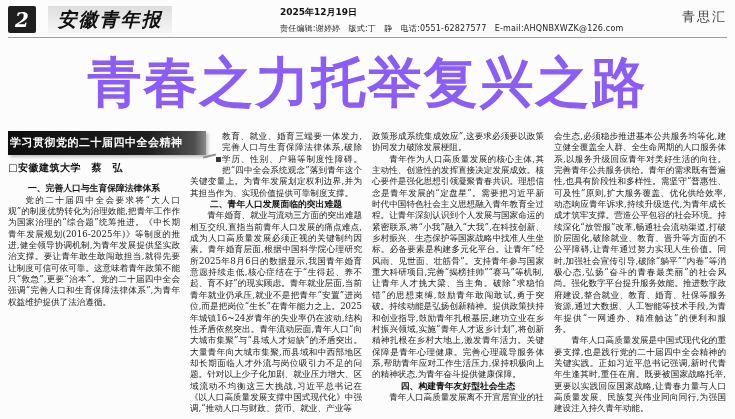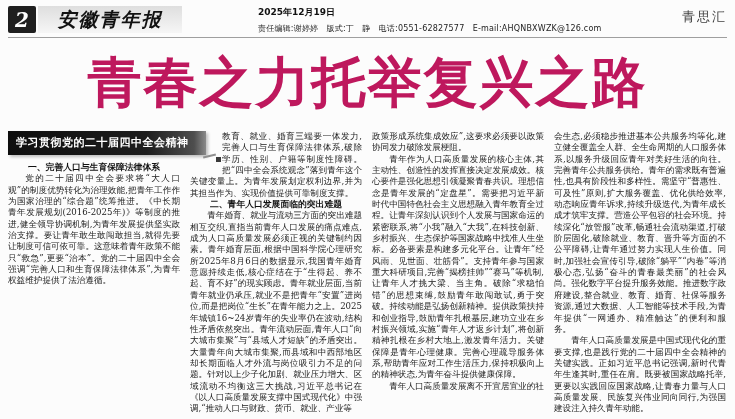--- a/index.html
+++ b/index.html
@@ -13,26 +13,26 @@
     padding:6px 8px 0 8px;height:27px;
   }
   .header-rule{border:none;border-top:1px solid #9f9f9f;margin:4px 8px 0 8px;}
   .masthead{display:flex;align-items:stretch;}
   .page-badge{
     width:28px;height:27px;background:#1f1f1f;color:#fff;
     display:flex;align-items:center;justify-content:center;
     font:italic bold 20px "DejaVu Serif",serif;border-radius:2px;
   }
   .masthead-name{
-    width:144px;height:27px;margin-left:2px;
+    width:124px;height:27px;margin-left:12px;
     background:linear-gradient(180deg,#dedede,#f6f6f6);
     display:flex;align-items:center;justify-content:center;
     font-weight:bold;font-style:italic;font-size:19px;letter-spacing:2px;color:#111;
   }
-  .header-info{margin-left:76px;font-family:"DejaVu Sans","Liberation Sans",sans-serif;}
+  .header-info{margin-left:108px;font-family:"DejaVu Sans","Liberation Sans",sans-serif;}
   .date-line{font-size:9px;font-weight:bold;color:#111;}
   .info-line{font-size:8px;color:#222;margin-top:4px;letter-spacing:0.2px;}
   .section-name{
     margin-left:auto;color:#404040;font-size:13px;letter-spacing:2px;padding-top:2px;
   }
   
   .headline-wrap{height:90px;display:flex;align-items:center;justify-content:center;}
   .headline{
     font-size:54px;font-weight:900;letter-spacing:2px;color:#c11212;
     font-family:"DejaVu Serif","Liberation Serif",serif;white-space:nowrap;
@@ -47,21 +47,21 @@
   .para-indent{text-indent:2em;}
   .col-heading{
     font-family:"DejaVu Sans","Liberation Sans",sans-serif;
     font-weight:bold;font-size:8.8px;text-align:center;margin:0;line-height:11.35px;color:#111;
   }
   
   .banner{
     position:relative;width:198px;height:24px;box-sizing:border-box;z-index:2;
     background:linear-gradient(90deg,#0e0e0e 0%,#1d1d1d 70%,#4e4e4e 94%,#8a8a8a 100%);
     color:#fff;font-family:"DejaVu Sans","Liberation Sans",sans-serif;
-    font-weight:bold;font-size:11px;line-height:24px;padding-left:8px;
+    font-weight:bold;font-size:11px;line-height:24px;padding-left:2px;
     letter-spacing:0.5px;margin-bottom:7px;box-shadow:2px 2px 3px rgba(0,0,0,0.25);
     white-space:nowrap;
   }
   .banner-tail{position:absolute;right:-15px;bottom:-7px;width:18px;height:11px;}
   .banner-tail .stroke{position:absolute;left:0;top:4px;width:13px;height:2px;background:#8f8f8f;transform:rotate(-14deg);}
   .banner-tail .dot{position:absolute;right:0;bottom:0;width:5px;height:5px;background:#3a3a3a;}
   .byline{
     font-family:"DejaVu Sans","Liberation Sans",sans-serif;
     font-weight:bold;font-size:10px;margin:3px 0 10px 0;letter-spacing:0.5px;color:#111;
   }
@@ -80,46 +80,48 @@
     </div>
     <div class="header-info">
       <div class="date-line">2025年12月19日</div>
       <div class="info-line">责任编辑:谢婷婷　版式:丁　静　电话:0551-62827577　E-mail:AHQNBXWZK@126.com</div>
     </div>
     <div class="section-name">青思汇</div>
   </div>
   <hr class="header-rule">
 
   <div class="headline-wrap">
-    <div class="headline" style="color: #be185d; text-align: right;">青春之力托举复兴之路</div>
+    <div class="headline" style="color: #8b5cf6; text-align: right;">青春之力托举复兴之路</div>
   </div>
 
   <div class="body-area">
 
     <div class="col">
       <div class="banner">
         <span>学习贯彻党的二十届四中全会精神</span>
         <span class="banner-tail">
           <span class="stroke"></span>
             <span class="dot"></span>
         </span>
       </div>
+      <div class="byline">□安徽建筑大学　蔡　弘</div>
       <p class="col-heading">一、完善人口与生育保障法律体系</p>
       <p class="para-indent">党的二十届四中全会要求将“大人口观”的制度优势转化为治理效能,把青年工作作为国家治理的“综合题”统筹推进。《中长期青年发展规划(2016-2025年)》等制度的推进,健全领导协调机制,为青年发展提供坚实政治支撑。要让青年敢生敢闯敢担当,就得先要让制度可信可依可靠。这意味着青年政策不能只“救急”,更要“治本”。党的二十届四中全会强调“完善人口和生育保障法律体系”,为青年权益维护提供了法治遵循。</p>
     </div>
 
     <div class="col">
       <p><span class="wrap-spacer"></span><span>教育、就业、婚育三端要一体发力,完善人口与生育保障法律体系,破除学历、性别、户籍等制度性障碍。把“四中全会系统观念”落到青年这个关键变量上。为青年发展划定权利边界,并为其担当作为、实现价值提供可靠制度支撑。</span></p>
       <p class="col-heading">二、青年人口发展面临的突出难题</p>
       <p class="para-indent">青年婚育、就业与流动三方面的突出难题相互交织,直指当前青年人口发展的痛点难点,成为人口高质量发展必须正视的关键制约因素。青年婚育层面,根据中国科学院心理研究所2025年8月6日的数据显示,我国青年婚育意愿持续走低,核心症结在于“生得起、养不起、育不好”的现实顾虑。青年就业层面,当前青年就业仍承压,就业不是把青年“安置”进岗位,而是把岗位“生长”在青年能力之上。2025年城镇16~24岁青年的失业率仍在波动,结构性矛盾依然突出。青年流动层面,青年人口“向大城市集聚”与“县域人才短缺”的矛盾突出。大量青年向大城市集聚,而县域和中西部地区却长期面临人才外流与岗位吸引力不足的问题。针对以上少子化加剧、就业压力增大、区域流动不均衡这三大挑战,习近平总书记在《以人口高质量发展支撑中国式现代化》中强调,“推动人口与财政、货币、就业、产业等</p>
     </div>
 
     <div class="col">
       <p>政策形成系统集成效应”,这要求必须要以政策协同发力破除发展梗阻。</p>
       <p class="para-indent">青年作为人口高质量发展的核心主体,其主动性、创造性的发挥直接决定发展成效。核心要件是强化思想引领凝聚青春共识。理想信念是青年发展的“定盘星”。需要把习近平新时代中国特色社会主义思想融入青年教育全过程。让青年深刻认识到个人发展与国家命运的紧密联系,将“小我”融入“大我”,在科技创新、乡村振兴、生态保护等国家战略中找准人生坐标。必备要素是构建多元化平台。让青年“经风雨、见世面、壮筋骨”。支持青年参与国家重大科研项目,完善“揭榜挂帅”“赛马”等机制,让青年人才挑大梁、当主角。破除“求稳怕错”的思想束缚,鼓励青年敢闯敢试,勇于突破。持续动能是弘扬创新精神。提供政策扶持和创业指导,鼓励青年扎根基层,建功立业在乡村振兴领域,实施“青年人才返乡计划”,将创新精神扎根在乡村大地上,激发青年活力。关键保障是青年心理健康。完善心理疏导服务体系,帮助青年应对工作生活压力,保持积极向上的精神状态,为青年奋斗提供健康保障。</p>
+      <p class="col-heading">四、构建青年友好型社会生态</p>
       <p class="para-indent">青年人口高质量发展离不开宜居宜业的社</p>
     </div>
 
     <div class="col">
       <p>会生态,必须稳步推进基本公共服务均等化,建立健全覆盖全人群、全生命周期的人口服务体系,以服务升级回应青年对美好生活的向往。完善青年公共服务供给。青年的需求既有普遍性,也具有阶段性和多样性。需坚守“普惠性、可及性”原则,扩大服务覆盖、优化供给效率,动态响应青年诉求,持续升级迭代,为青年成长成才筑牢支撑。营造公平包容的社会环境。持续深化“放管服”改革,畅通社会流动渠道,打破阶层固化,破除就业、教育、晋升等方面的不公平障碍,让青年通过努力实现人生价值。同时,加强社会宣传引导,破除“躺平”“内卷”等消极心态,弘扬“奋斗的青春最美丽”的社会风尚。强化数字平台提升服务效能。推进数字政府建设,整合就业、教育、婚育、社保等服务资源,通过大数据、人工智能等技术手段,为青年提供“一网通办、精准触达”的便利和服务。</p>
       <p class="para-indent">青年人口高质量发展是中国式现代化的重要支撑,也是践行党的二十届四中全会精神的关键实践。正如习近平总书记强调,新时代青年生逢其时,重任在肩。既要被国家战略托举,更要以实践回应国家战略,让青春力量与人口高质量发展、民族复兴伟业同向同行,为强国建设注入持久青年动能。</p>
     </div>
 
   </div>
 </div>

